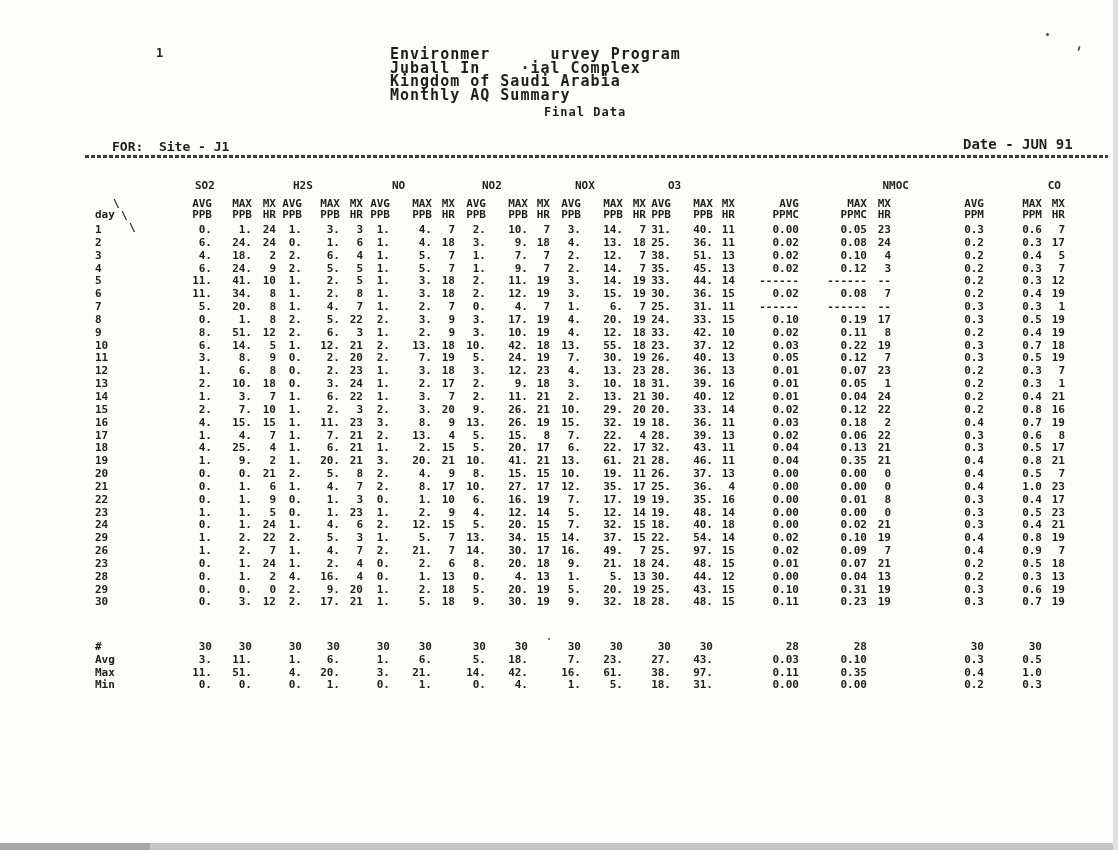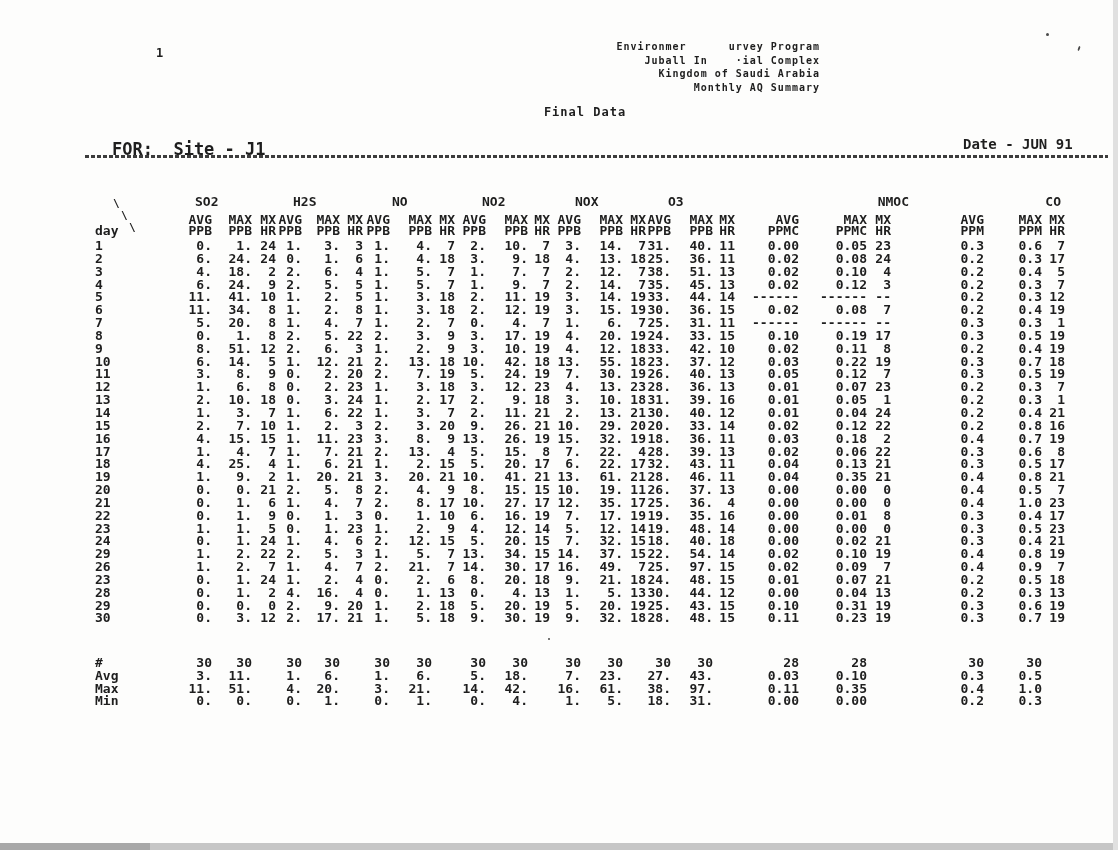--- a/index.html
+++ b/index.html
@@ -9,35 +9,35 @@
     font-family:"DejaVu Sans Mono",monospace;
     color:#1e1e1e;
   }
   .abs{position:absolute;}
   .pre{white-space:pre;}
 
   
   .page-num{left:156px;top:46px;font-size:12px;font-weight:700;}
 
   
-  .title-block{left:390px;top:40px;width:430px;text-align:right;
-    font-size:10px;font-weight:700;line-height:13.5px;letter-spacing:1px;}
+  .title-block{left:390px;top:48px;width:430px;text-align:left;
+    font-size:15px;font-weight:700;line-height:13.5px;letter-spacing:1px;}
   .final-data{left:370px;top:105px;width:430px;text-align:center;
     font-size:12px;font-weight:700;letter-spacing:1px;}
 
   
-  .for-label{left:112px;top:139px;font-size:17px;font-weight:700;}
+  .for-label{left:112px;top:139px;font-size:13px;font-weight:700;}
   .date-label{left:963px;top:136px;font-size:14px;font-weight:700;}
 
   
   .separator{left:85px;top:155px;width:1023px;height:3px;
     background:repeating-linear-gradient(90deg,#3c3c3c 0 4px,transparent 4px 6px);}
 
   
-  .table-area{left:95px;top:196px;width:970px;font-size:13px;font-weight:700;}
+  .table-area{left:95px;top:180px;width:970px;font-size:11px;font-weight:700;}
   .trow{display:grid;
     grid-template-columns:23px 94px 40px 24px 26px 38px 23px 27px 42px 23px 31px 42px 22px 31px 42px 23px 25px 42px 22px 64px 68px 24px 93px 58px 23px;}
   .trow span{text-align:right;overflow:visible;}
   .trow .day{text-align:left;}
   .ghead{height:18px;line-height:12px;}
   .gname{text-align:left !important;position:relative;}
   .g-so2{padding-left:77px;}
   .g-h2s{padding-left:17px;}
   .g-no{padding-left:29px;}
   .g-no2{padding-left:27px;}

